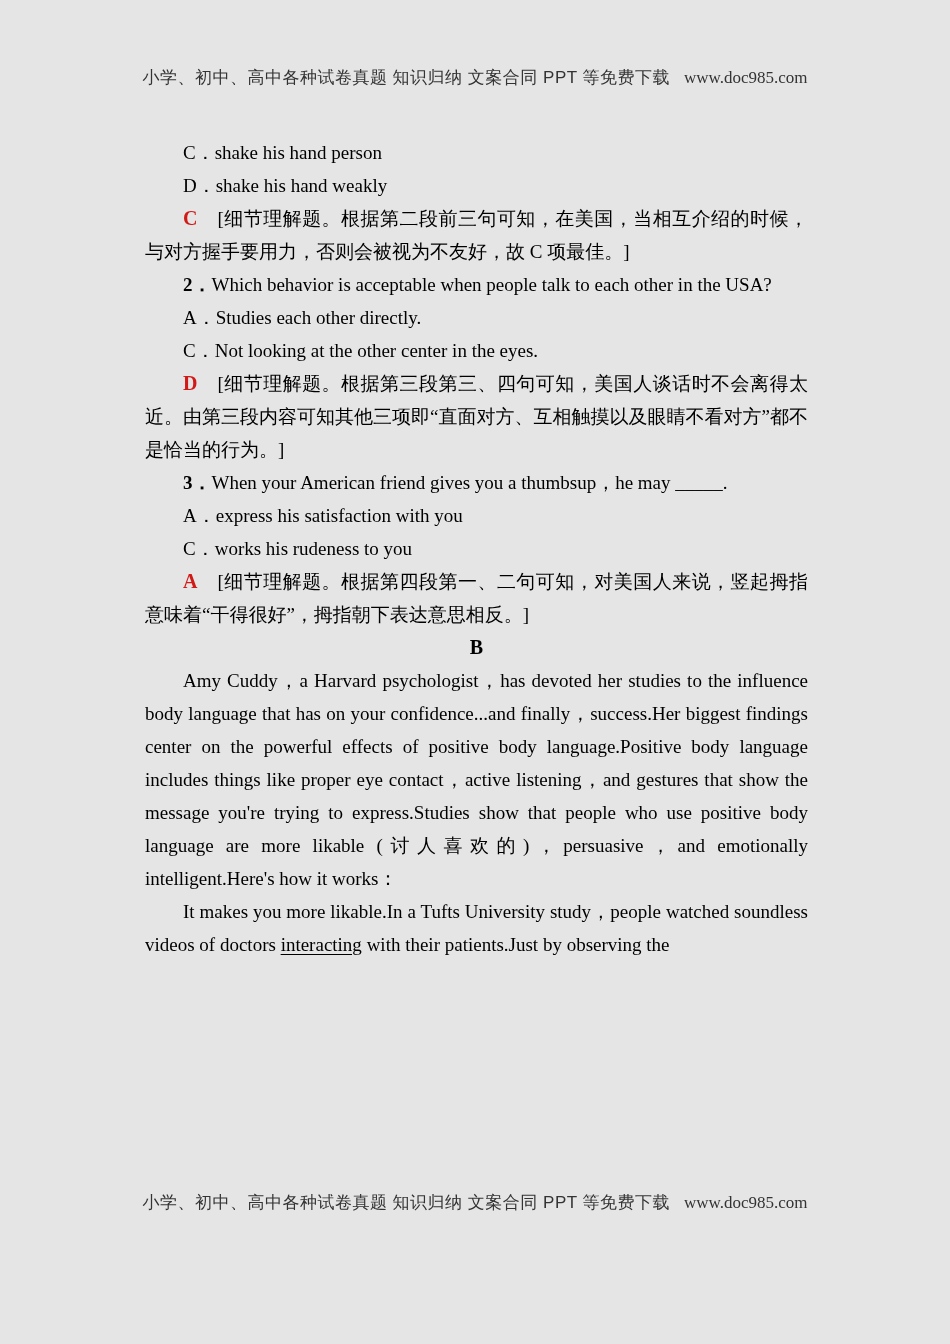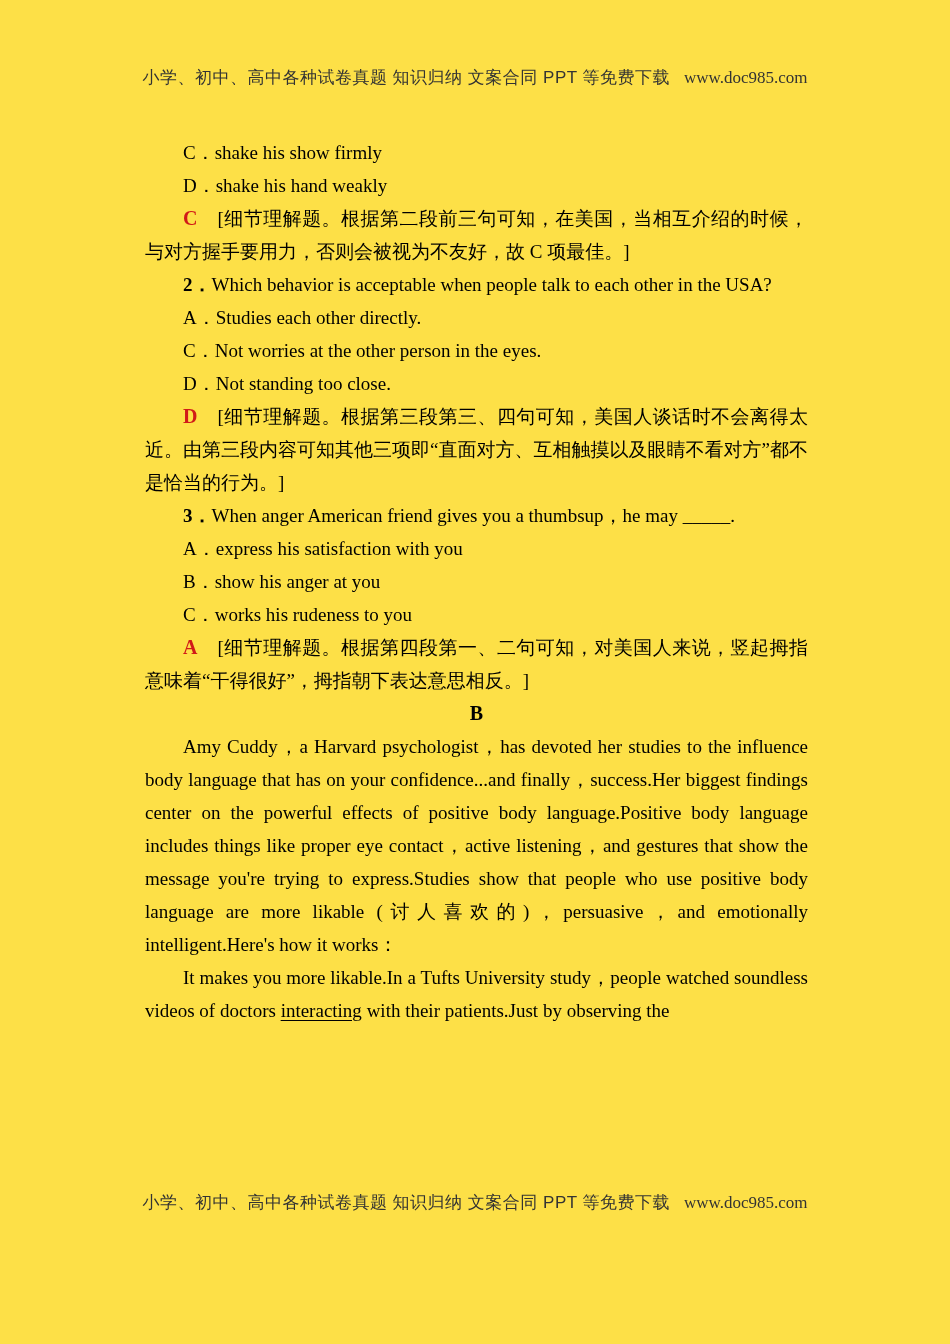--- a/index.html
+++ b/index.html
@@ -1,21 +1,21 @@
 <!DOCTYPE html>
 <html><head>
 <meta charset="utf-8">
 <style>
   * { box-sizing: border-box; }
   html, body { margin: 0; padding: 0; background: #ffffff; }
   .page {
     position: relative;
     width: 950px;
     height: 1344px;
-    background: #fde047;
+    background: #e5e5e5;
     overflow: hidden;
     font-family: "Liberation Serif", serif;
     color: #000000;
   }
   .watermark {
     position: absolute;
     left: 0;
     width: 100%;
     text-align: center;
     font-family: "Liberation Sans", sans-serif;
@@ -48,37 +48,35 @@
 
 <div class="page">
 
   <div class="watermark header" style="color: rgb(51, 51, 51);">
     <span>小学、初中、高中各种试卷真题 知识归纳 文案合同 PPT 等免费下载</span><span class="wm-url">www.doc985.com</span>
   </div>
 
   <div class="content">
 
     <div>
-      <p class="opt-line">C．shake his show firmly</p>
+      <p class="opt-line">C．shake his hand person</p>
       <p class="opt-line">D．shake his hand weakly</p>
       <p class="answer-p"><span class="answer-letter" style="color: rgb(209, 26, 24);">C</span><span>[细节理解题。根据第二段前三句可知，在美国，当相互介绍的时候，与对方握手要用力，否则会被视为不友好，故 C 项最佳。]</span></p>
     </div>
 
     <div>
       <p class="stem-line"><span class="qnum">2．</span><span>Which behavior is acceptable when people talk to each other in the USA?</span></p>
       <p class="opt-line">A．Studies each other directly.</p>
-      <p class="opt-line">C．Not worries at the other person in the eyes.</p>
-      <p class="opt-line">D．Not standing too close.</p>
+      <p class="opt-line">C．Not looking at the other center in the eyes.</p>
       <p class="answer-p"><span class="answer-letter" style="color: rgb(209, 26, 24);">D</span><span>[细节理解题。根据第三段第三、四句可知，美国人谈话时不会离得太近。由第三段内容可知其他三项即“直面对方、互相触摸以及眼睛不看对方”都不是恰当的行为。]</span></p>
     </div>
 
     <div>
-      <p class="stem-line"><span class="qnum">3．</span><span>When anger American friend gives you a thumbsup，he may _____.</span></p>
+      <p class="stem-line"><span class="qnum">3．</span><span>When your American friend gives you a thumbsup，he may _____.</span></p>
       <p class="opt-line">A．express his satisfaction with you</p>
-      <p class="opt-line">B．show his anger at you</p>
       <p class="opt-line">C．works his rudeness to you</p>
       <p class="answer-p"><span class="answer-letter" style="color: rgb(209, 26, 24);">A</span><span>[细节理解题。根据第四段第一、二句可知，对美国人来说，竖起拇指意味着“干得很好”，拇指朝下表达意思相反。]</span></p>
     </div>
 
     <div>
       <p class="section-heading">B</p>
       <p class="passage">Amy Cuddy，a Harvard psychologist，has devoted her studies to the influence body language that has on your confidence...and finally，success.Her biggest findings center on the powerful effects of positive body language.Positive body language includes things like proper eye contact，active listening，and gestures that show the message you're trying to express.Studies show that people who use positive body language are more likable (讨人喜欢的)，persuasive，and emotionally intelligent.Here's how it works：</p>
       <p class="passage"><span>It makes you more likable.In a Tufts University study，people watched soundless videos of doctors </span><span class="u">interacting</span><span> with their patients.Just by observing the</span></p>
     </div>
 

